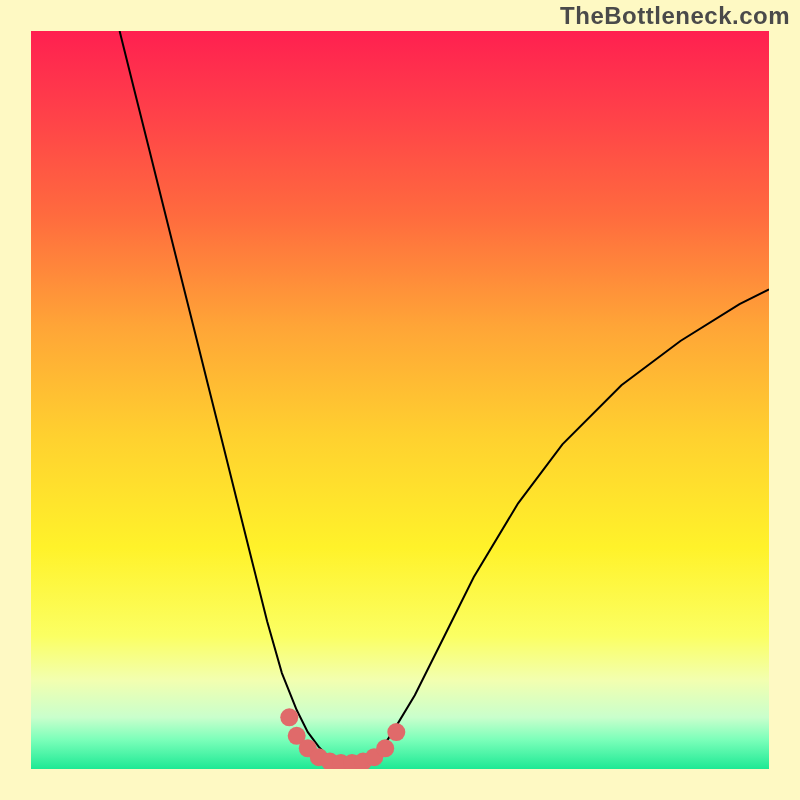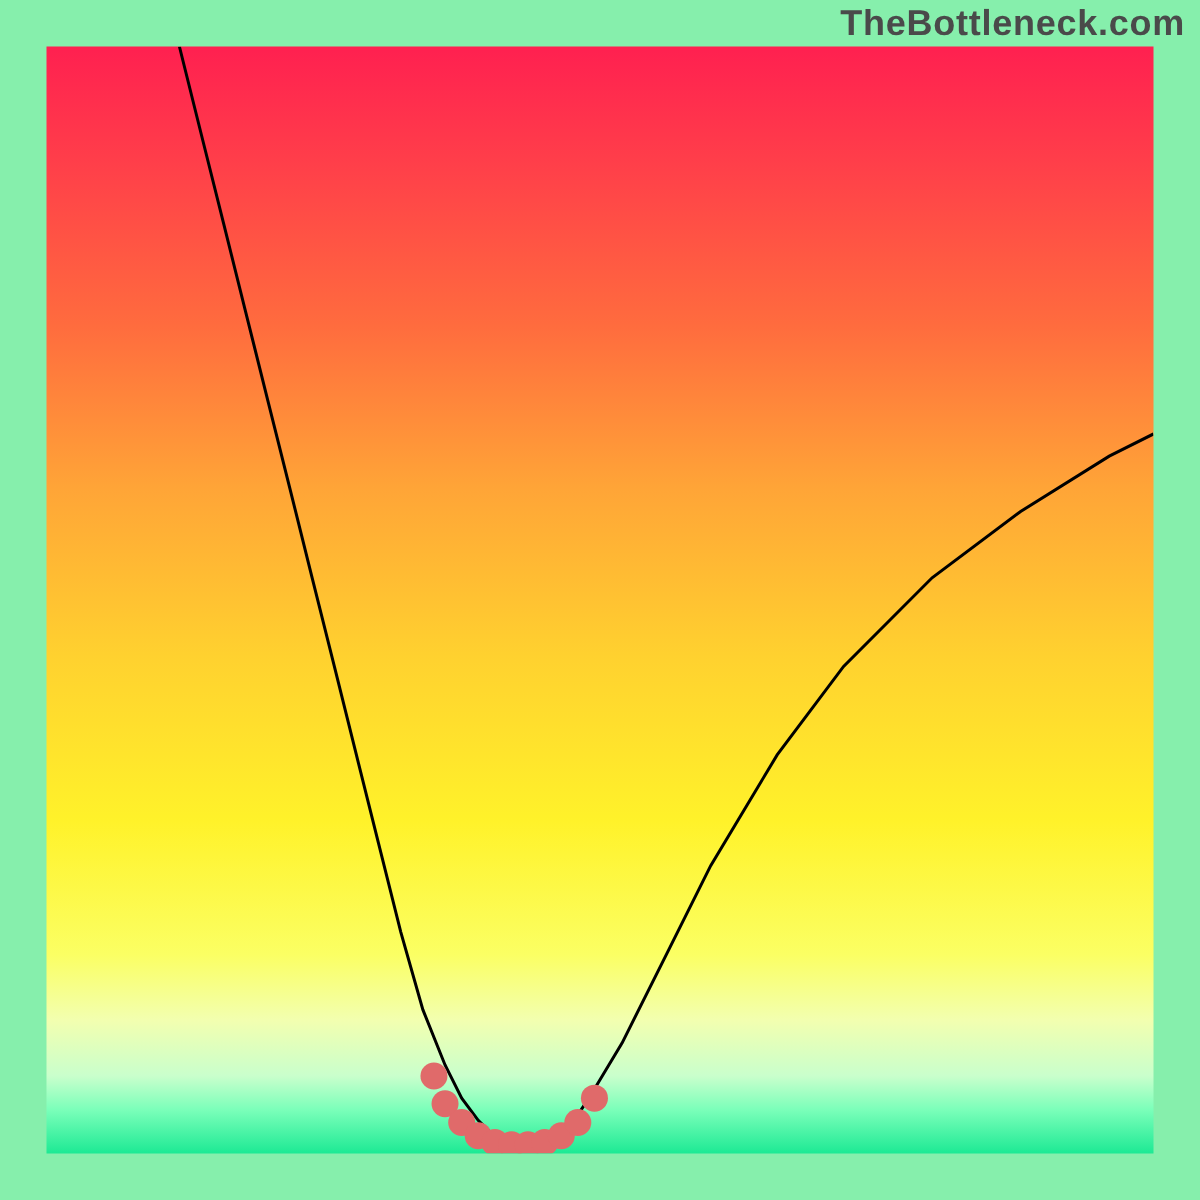--- a/index.html
+++ b/index.html
@@ -6,21 +6,21 @@
     margin: 0;
     padding: 0;
     width: 800px;
     height: 800px;
     overflow: hidden;
     font-family: Arial, Helvetica, sans-serif;
   }
   .outer {
     width: 800px;
     height: 800px;
-    background: #86efac;
+    background: #fef9c3;
     position: relative;
   }
   .watermark {
     position: absolute;
     top: 2px;
     right: 10px;
     color: #4a4a4a;
     font-size: 24px;
     font-weight: 600;
     letter-spacing: 0.5px;

